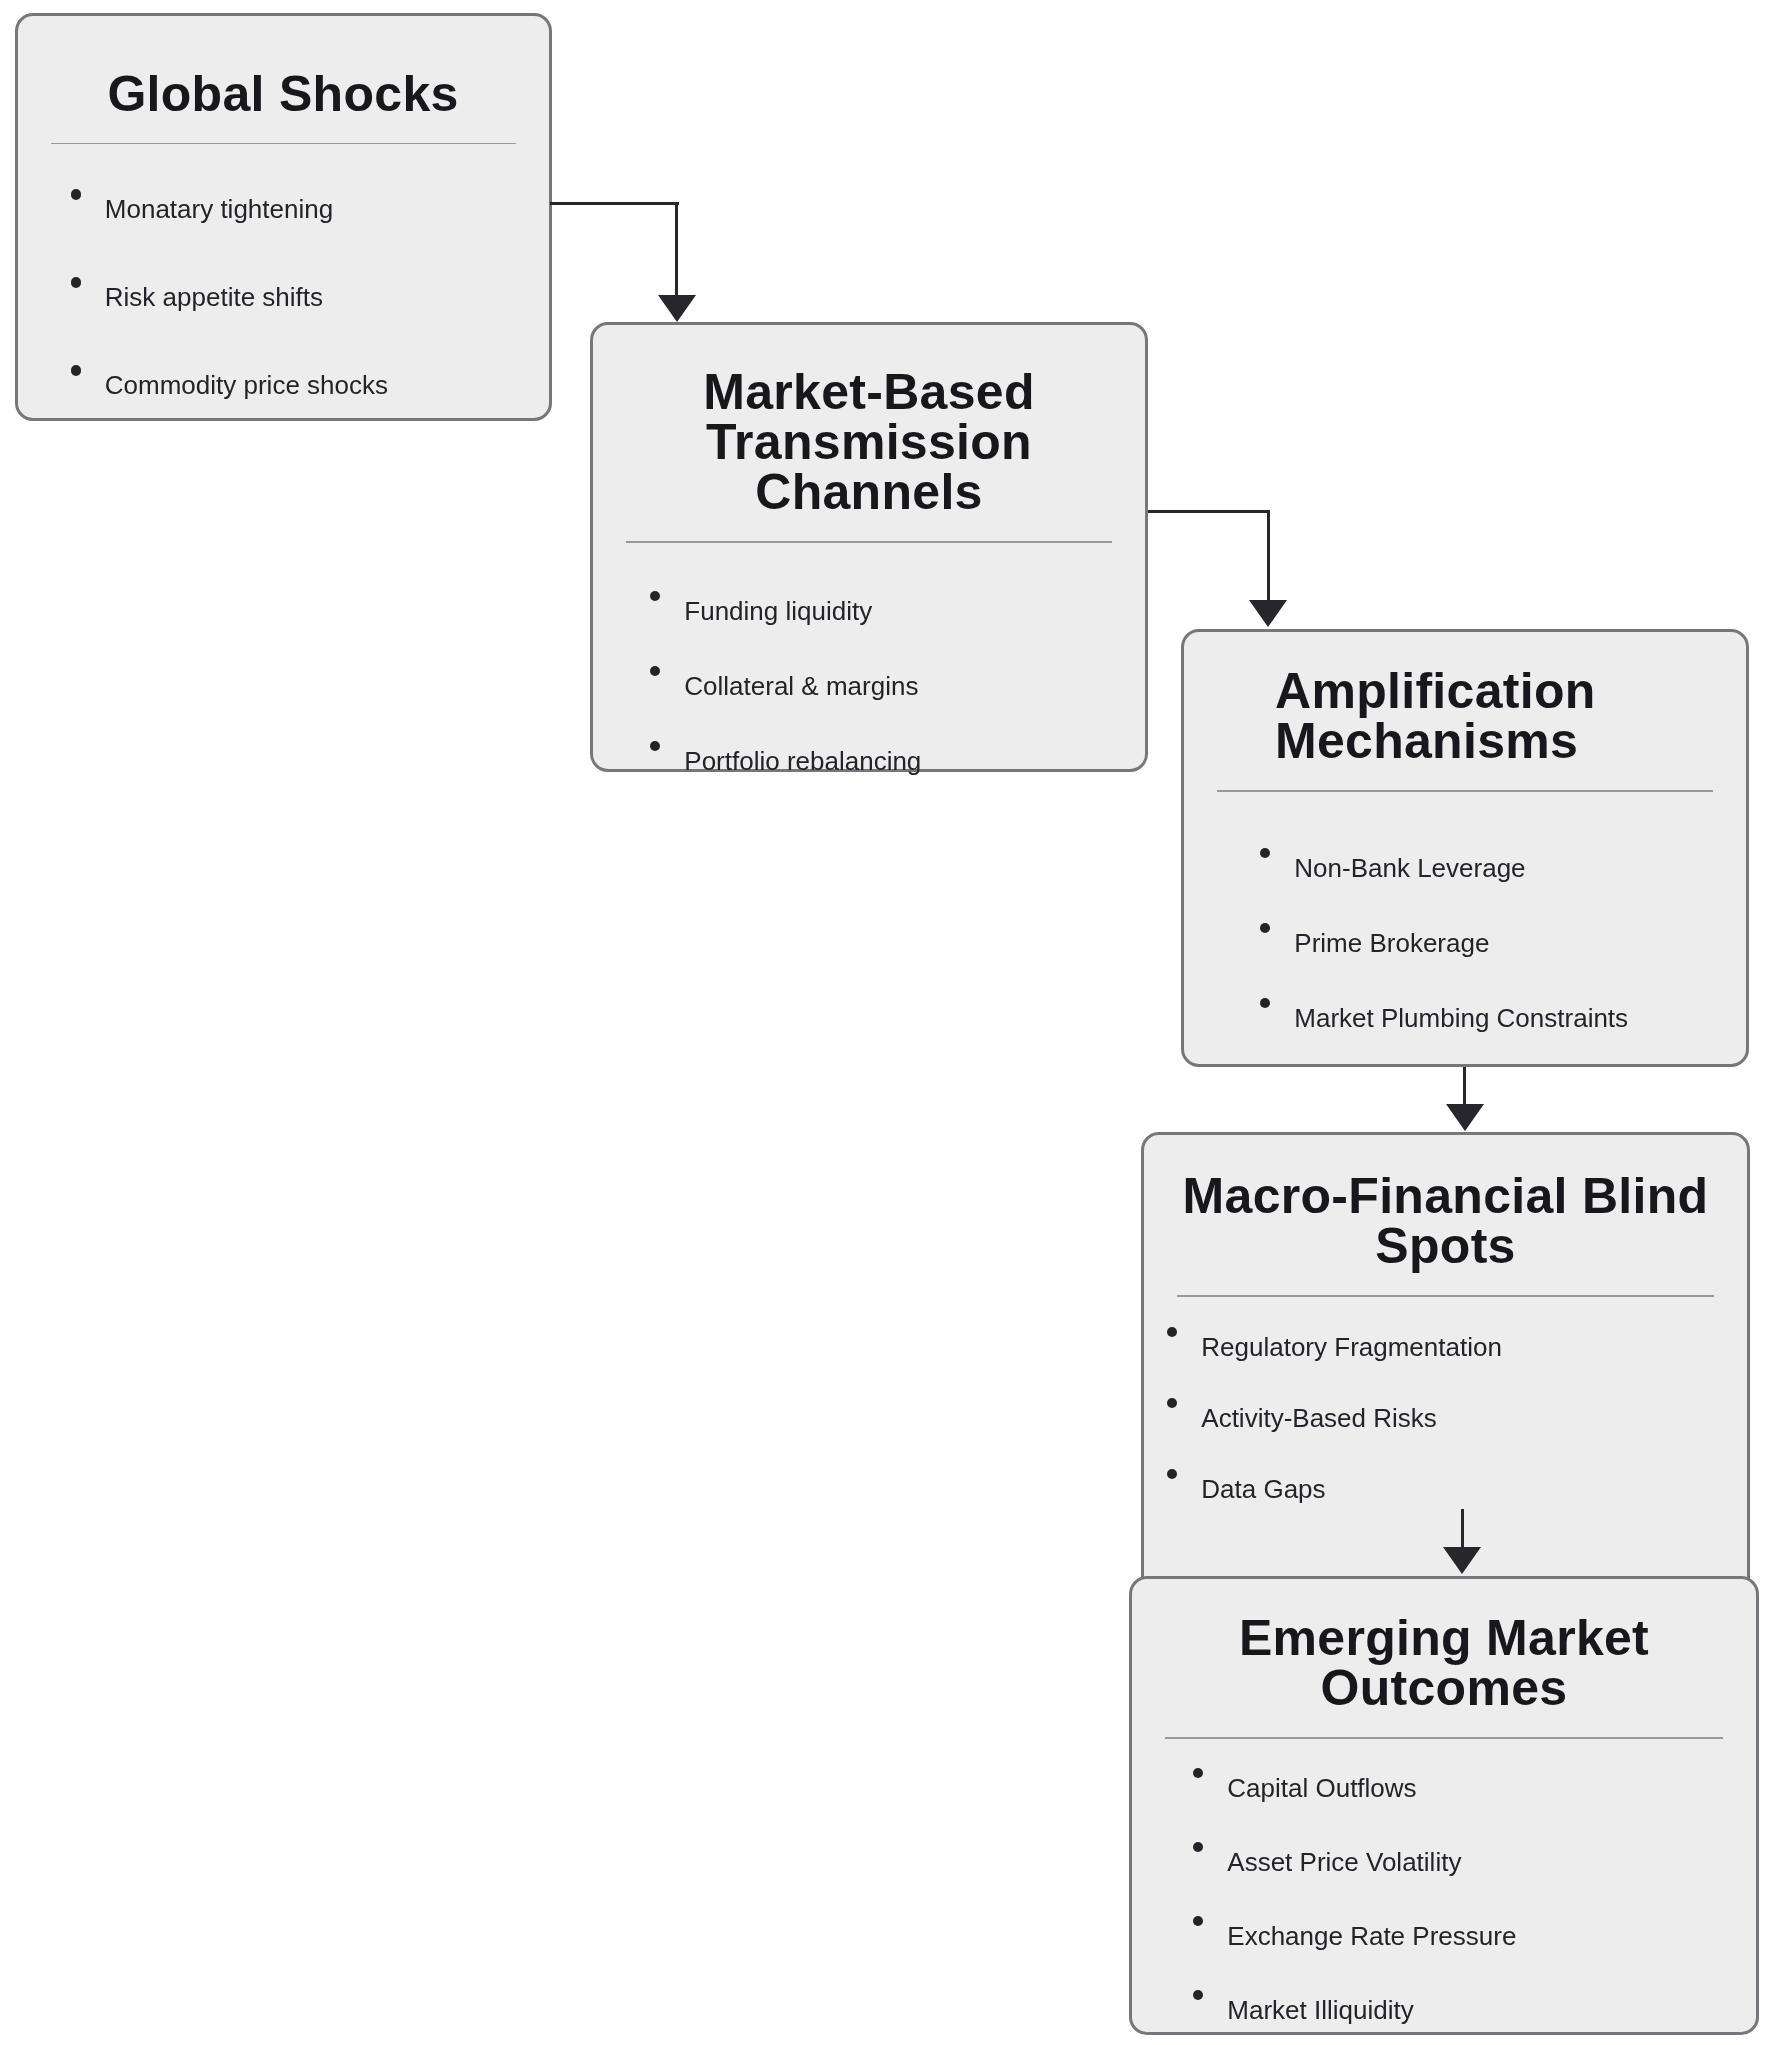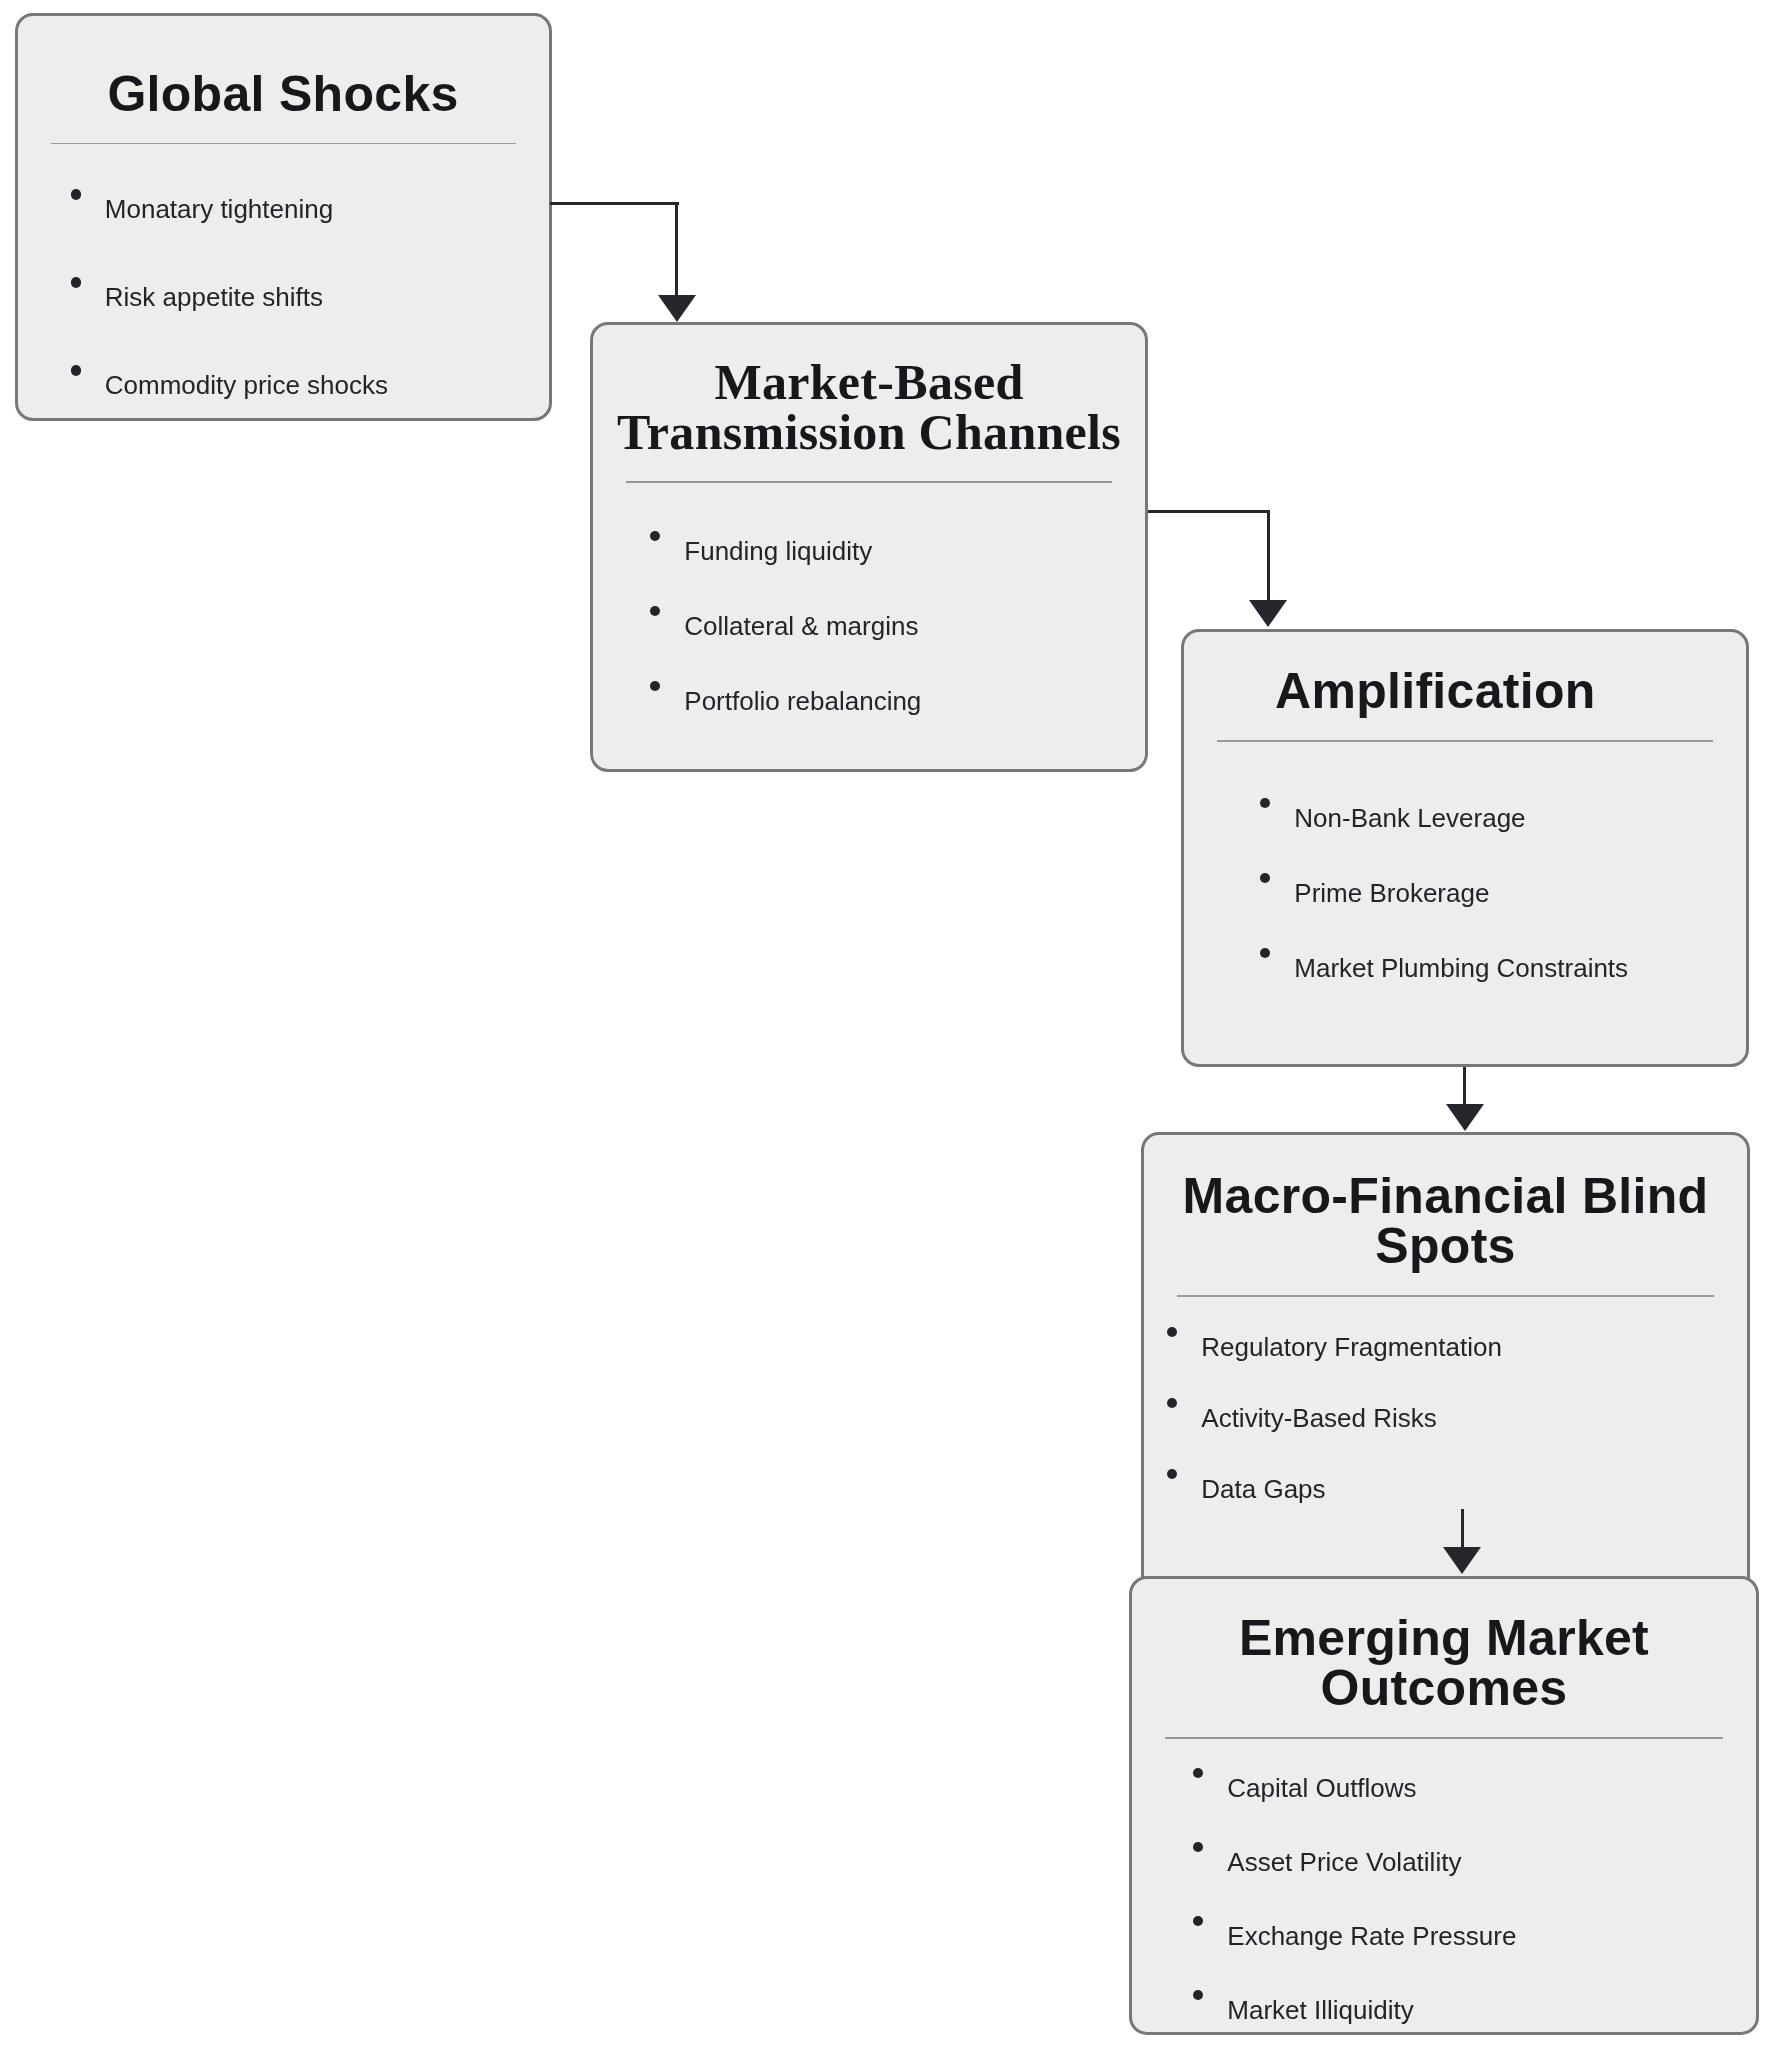--- a/index.html
+++ b/index.html
@@ -39,21 +39,21 @@
     font-size: 50px;
     font-weight: bold;
     line-height: 50px;
     color: var(--title-color);
     text-align: center;
     padding: 0 12px;
     letter-spacing: 0.3px;
   }
   .title-line { display: block; }
   .n1 .title { margin-top: 53px; }
-  .n2 .title { margin-top: 32px; font-family: Liberation Serif, serif; }
+  .n2 .title { margin-top: 42px; }
   .n3 .title { margin-top: 34px; text-align: left; padding-left: 91px; }
   .n4 .title { margin-top: 36px; }
   .n5 .title { margin-top: 34px; }
 
   .divider {
     height: 1.8px;
     background: var(--divider);
     border: 0;
     margin: 24px 33px 0 33px;
   }
@@ -152,20 +152,21 @@
       <li class="bitem">
           <span class="dot"></span>
           <span class="btext">Portfolio rebalancing</span>
         </li>
     </ul>
   </div>
 
   <div class="node n3">
     <div class="title">
       <span class="title-line">Amplification</span>
+      <span class="title-line">Mechanisms</span>
     </div>
     <hr class="divider">
     <ul class="blist">
       <li class="bitem">
           <span class="dot"></span>
           <span class="btext">Non-Bank Leverage</span>
         </li>
       <li class="bitem">
           <span class="dot"></span>
           <span class="btext">Prime Brokerage</span>

